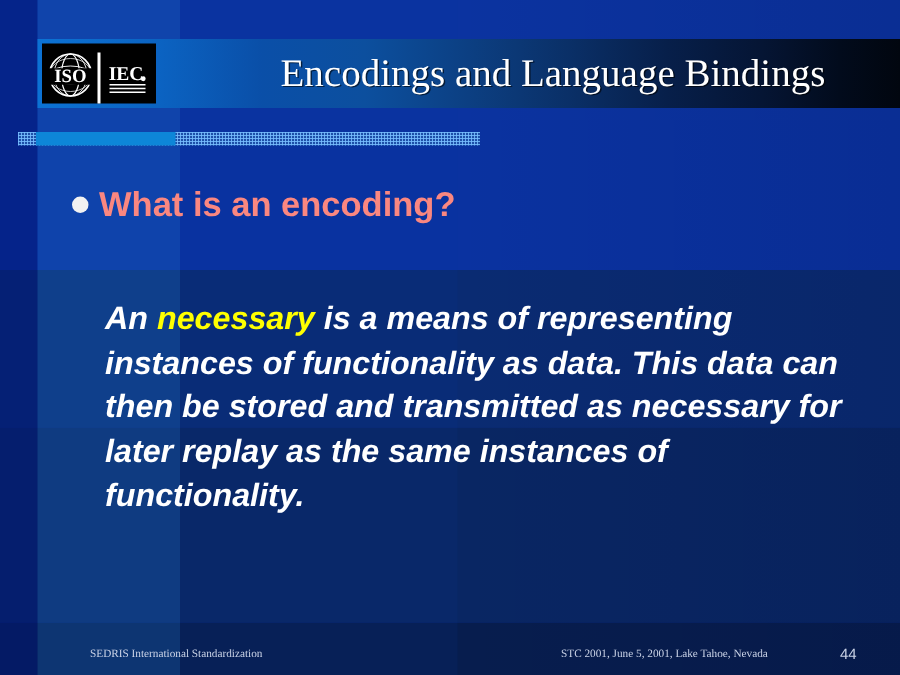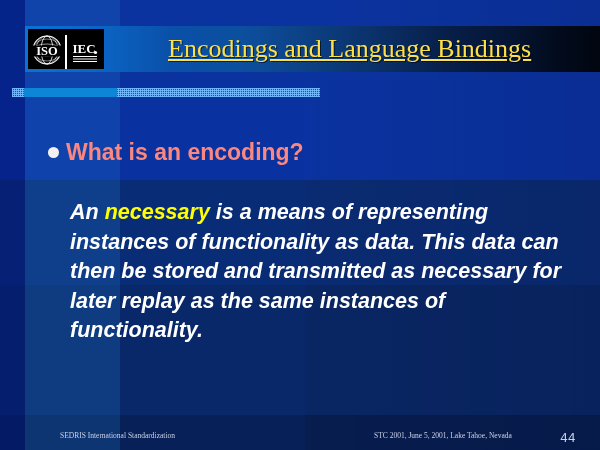--- a/index.html
+++ b/index.html
@@ -65,30 +65,29 @@
       #0c4f9e 38%,
       #0c3f82 50%,
       #0a2f66 62%,
       #071f4a 73%,
       #051534 84%,
       #020b1c 93%,
       #01060f 100%);
   }
   #title-text {
     position: absolute;
-    left: 168px;
+    left: 187px;
     top: 28px;
     z-index: 5;
-    color: #fde047;
+    color: #ffffff;
     font-family: "Liberation Serif", serif;
     font-size: 26px;
     line-height: 42px;
     white-space: nowrap;
     text-shadow: 1px 1px 0 rgba(0,0,0,0.6);
-    text-decoration: underline;
   }
 
   
   #logo-row {
     position: absolute;
     left: 28px;
     top: 29px;
     z-index: 6;
     display: flex;
     align-items: center;
@@ -150,21 +149,21 @@
     width: 93px;
     height: 9px;
     z-index: 4;
     background: #0d86d8;
   }
 
   
   #bullet-row {
     position: absolute;
     left: 48px;
-    top: 138px;
+    top: 122px;
     z-index: 5;
     display: flex;
     align-items: center;
   }
   #bullet-dot {
     width: 11px;
     height: 11px;
     border-radius: 50%;
     background: #f2f2f2;
     margin-right: 7px;
@@ -215,22 +214,22 @@
     font-size: 7.5px;
     font-family: "Liberation Serif", serif;
     white-space: nowrap;
   }
   #footer-page {
     position: absolute;
     left: 560px;
     top: 431px;
     z-index: 5;
     color: #c9d2e6;
-    font-size: 13px;
-    font-family: Liberation Mono, monospace;
+    font-size: 10px;
+    font-family: Liberation Sans, sans-serif;
   }
 </style>
 </head>
 <body>
 
 <div id="slide">
 
   <div class="bg-layer">
     <div class="hband hb-1"></div>
     <div class="hband hb-2"></div>

